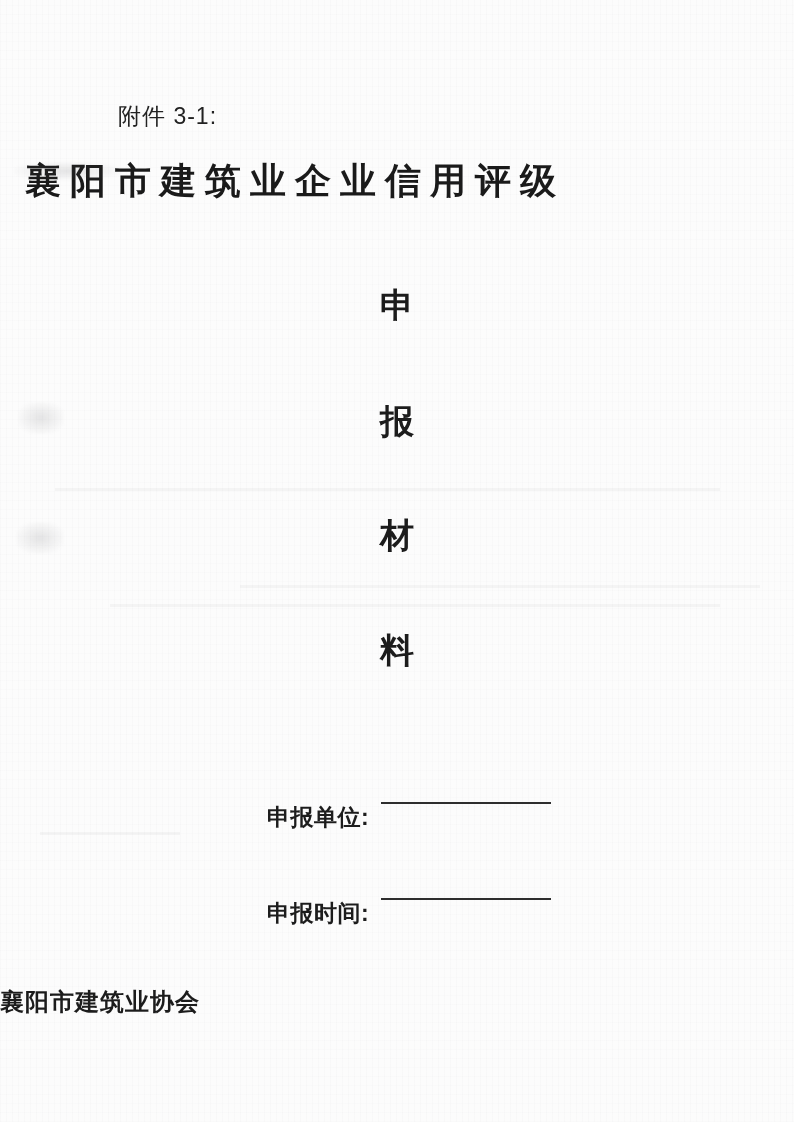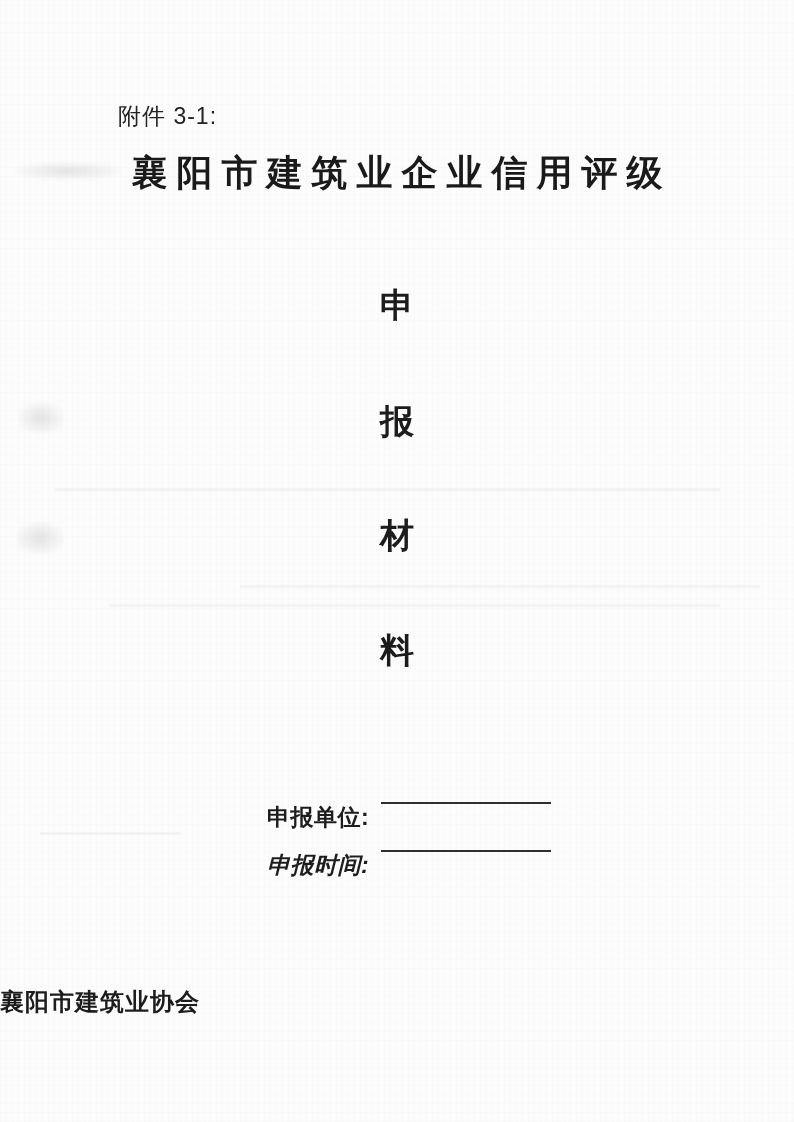--- a/index.html
+++ b/index.html
@@ -33,22 +33,21 @@
     color: #222;
     text-align: center;
   }
 
   
   .doc-title {
     position: absolute;
     left: 0;
     right: 0;
     top: 147px;
-    margin: 8px;
-    text-align: center;
+    margin: 16px;
     font-family: "Liberation Serif", "DejaVu Serif", serif;
     font-size: 36px;
     line-height: 1.05;
     font-weight: 700;
     letter-spacing: 9px;
     padding-left: 9px; 
     color: #1a1a1a;
     white-space: nowrap;
   }
 
@@ -71,21 +70,21 @@
 
   
   .form-row {
     position: absolute;
     left: 267px;
     display: flex;
     align-items: flex-start;
     gap: 12px;
   }
   .form-row-1 { top: 802px; }
-  .form-row-2 { top: 850px; font-style: italic; }
+  .form-row-2 { top: 898px; }
   .field-label {
     font-family: "Liberation Sans", "DejaVu Sans", sans-serif;
     font-size: 23px;
     line-height: 30px;
     font-weight: 700;
     letter-spacing: 0.5px;
     color: #1d1d1d;
     white-space: nowrap;
   }
   .field-line {

